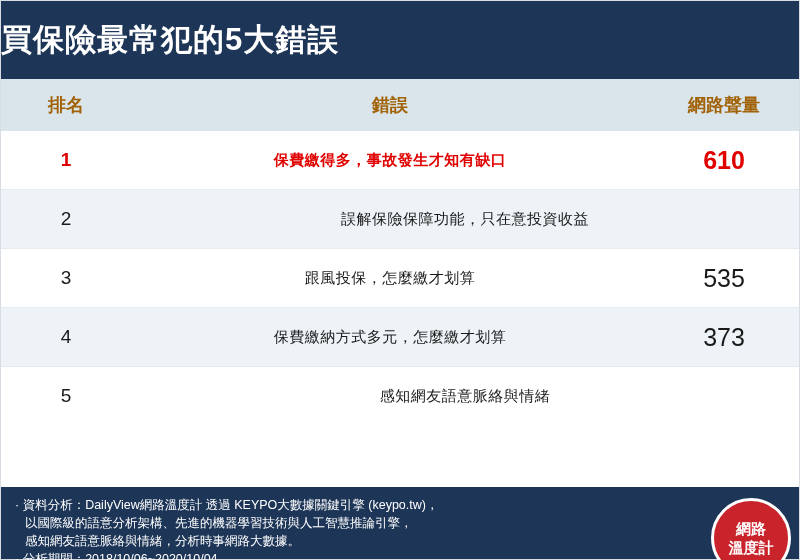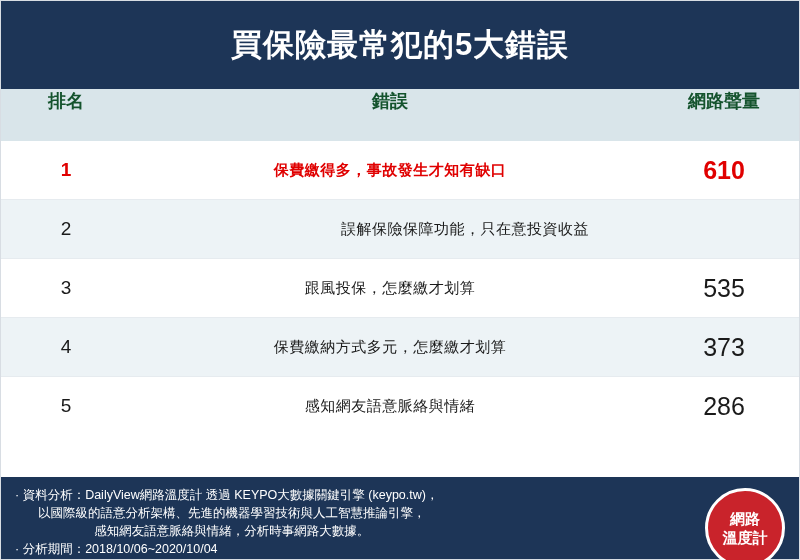--- a/index.html
+++ b/index.html
@@ -16,38 +16,38 @@
   .page {
     position: relative;
     width: 800px;
     height: 560px;
     box-sizing: border-box;
     background: #ffffff;
     border: 1px solid #d8dde3;
   }
   
   .title-bar {
-    height: 88px;
+    height: 78px;
     background: #1d3557;
     display: flex;
     align-items: center;
-    justify-content: center;
   }
   .title-text {
     color: #ffffff;
     font-size: 31px;
     font-weight: bold;
     letter-spacing: 1px;
   }
   
   .head-row {
     height: 52px;
     background: #d9e5ea;
     display: flex;
-    color: #14532d;
+    align-items: center;
+    color: #a16207;
     font-size: 18px;
     font-weight: bold;
   }
   .col-rank   { width: 130px; text-align: center; flex: 0 0 130px; }
   .col-item   { flex: 1 1 auto; text-align: center; }
   .col-volume { width: 150px; text-align: center; flex: 0 0 150px; }
 
   
   .rows {
     background: #ffffff;
@@ -85,41 +85,40 @@
   .data-row.last {
     border-bottom: none;
   }
 
   
   .footer {
     position: absolute;
     left: 0;
     right: 0;
     bottom: 0;
-    height: 82px;
+    height: 72px;
     background: #1d3557;
     color: #ffffff;
     box-sizing: border-box;
-    padding: 9px 14px 8px 14px;
+    padding: 9px 8px 8px 14px;
     display: flex;
     align-items: flex-start;
     justify-content: space-between;
   }
   .footnotes {
     font-size: 12.5px;
     line-height: 18px;
     max-width: 640px;
   }
   .footnote-line {
     display: block;
     white-space: nowrap;
   }
   .footnote-line.indent {
     padding-left: 10px;
-    text-align: center;
   }
   .logo {
     width: 74px;
     height: 74px;
     border-radius: 50%;
     background: #c9232b;
     border: 3px solid #ffffff;
     color: #ffffff;
     display: flex;
     flex-direction: column;
@@ -169,21 +168,20 @@
 
     <div class="data-row alt">
       <div class="col-rank">4</div>
       <div class="col-item">保費繳納方式多元，怎麼繳才划算</div>
       <div class="col-volume">373</div>
     </div>
 
     <div class="data-row last">
       <div class="col-rank">5</div>
       <div class="col-item">感知網友語意脈絡與情緒</div>
-      <div class="col-volume">286</div>
     </div>
 
   </div>
 
   <div class="footer">
     <div class="footnotes">
       <span class="footnote-line">· 資料分析：DailyView網路溫度計 透過 KEYPO大數據關鍵引擎 (keypo.tw)，</span>
       <span class="footnote-line indent">以國際級的語意分析架構、先進的機器學習技術與人工智慧推論引擎，</span>
       <span class="footnote-line indent">感知網友語意脈絡與情緒，分析時事網路大數據。</span>
       <span class="footnote-line">· 分析期間：2018/10/06~2020/10/04</span>

